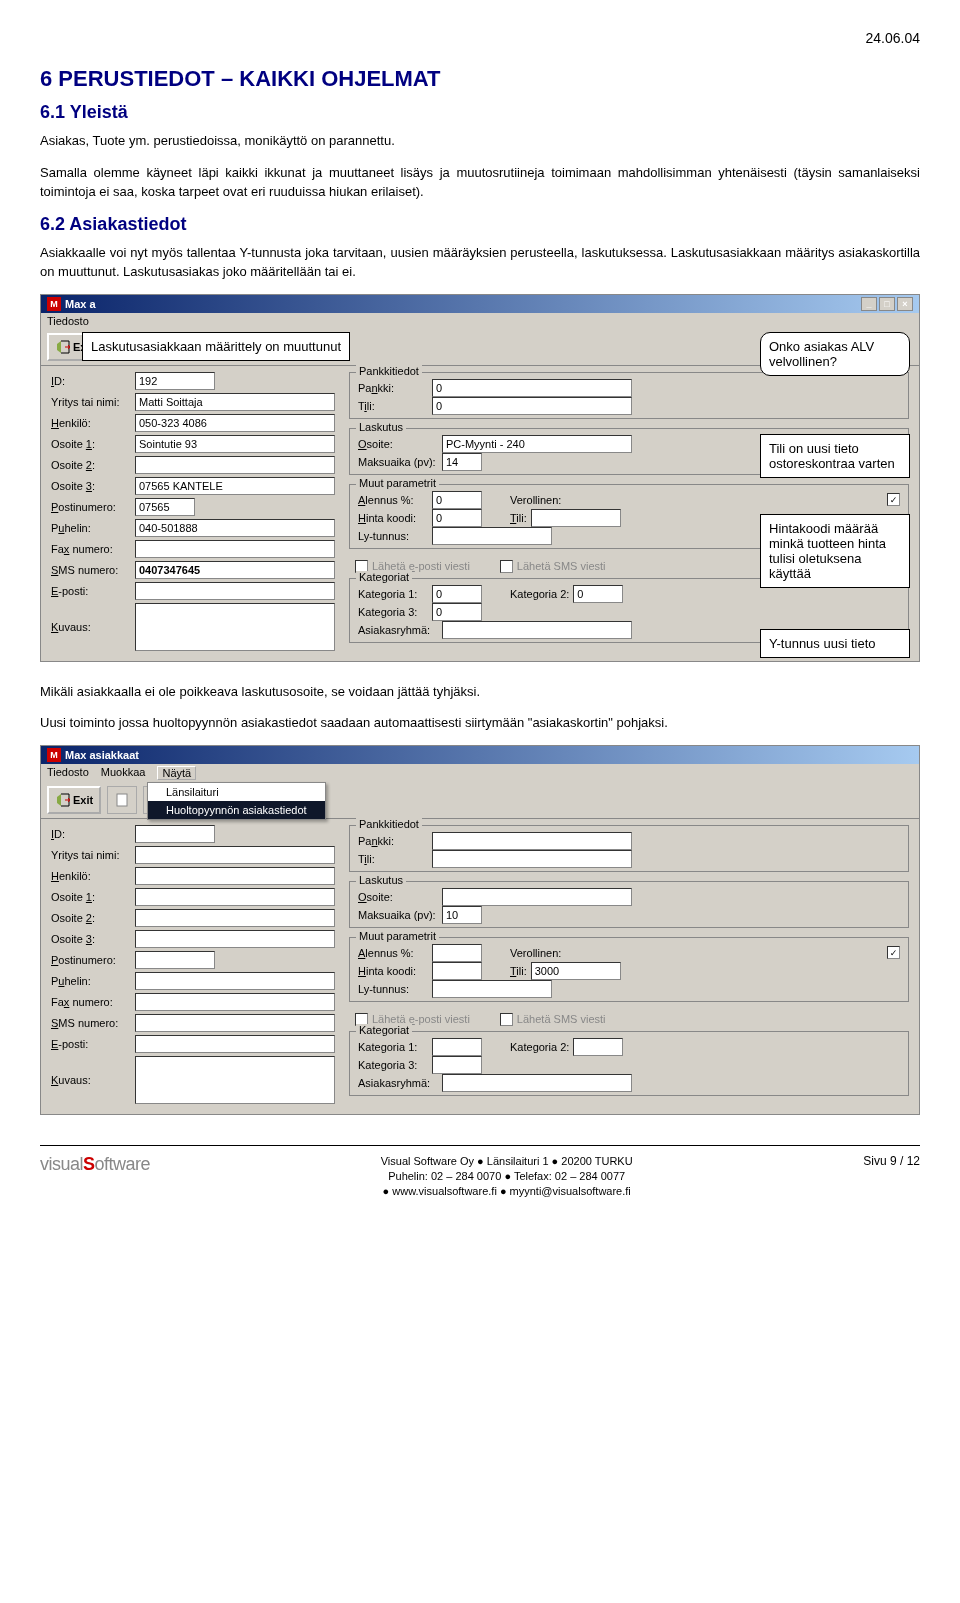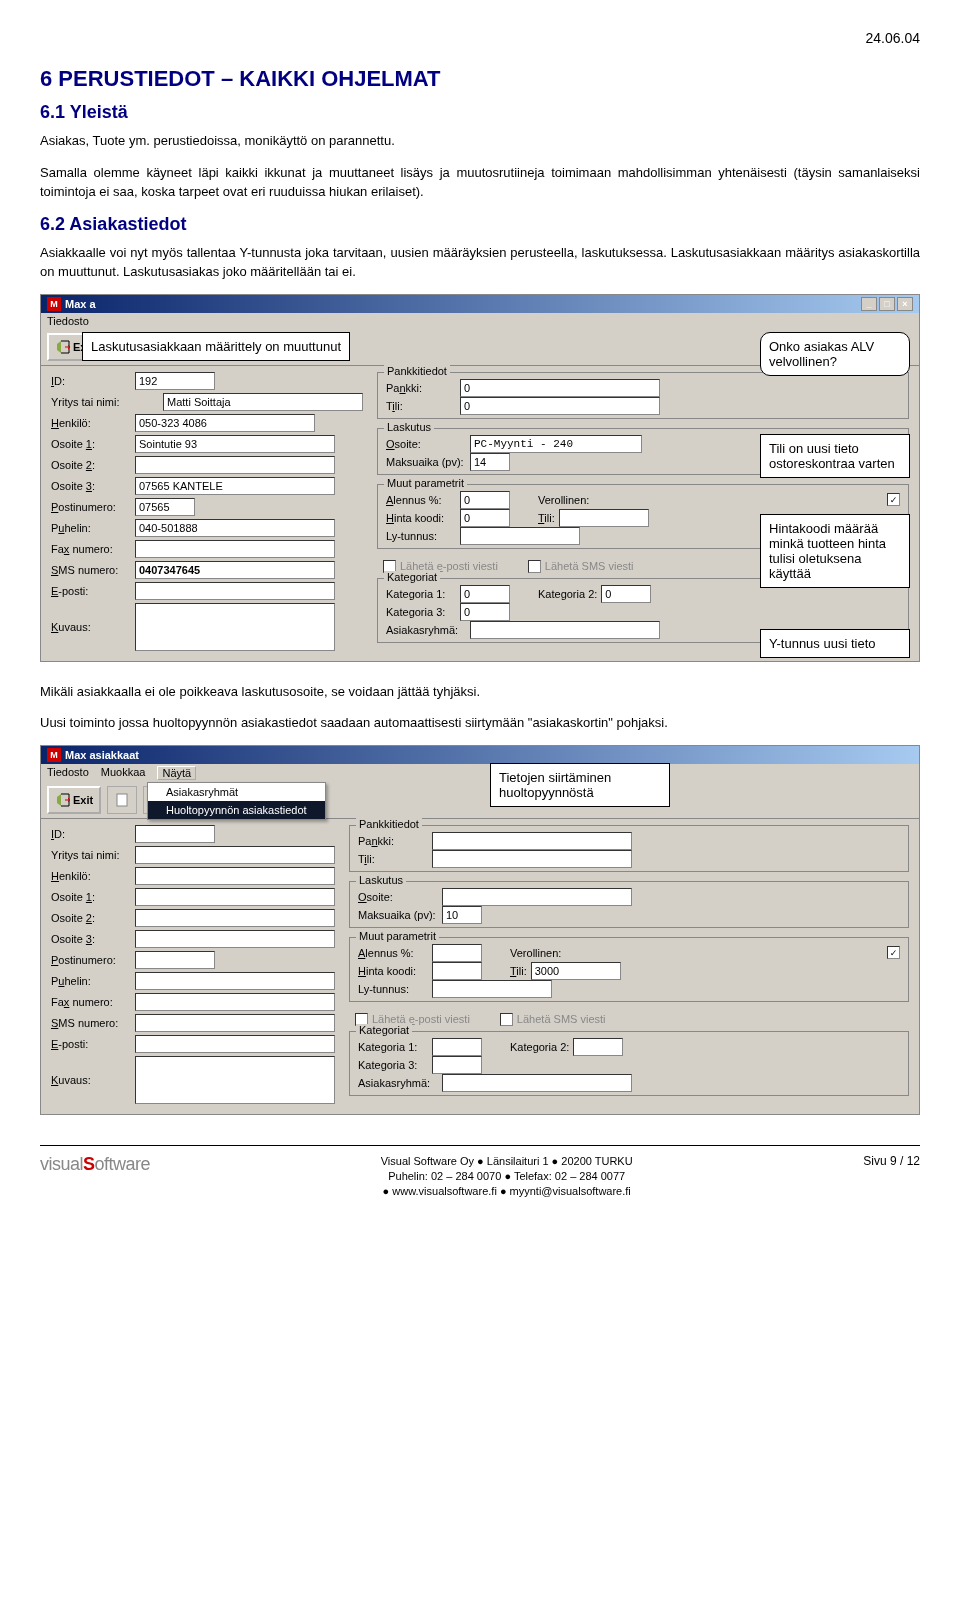--- a/index.html
+++ b/index.html
@@ -83,25 +83,25 @@
       </span>
     </div>
     <div class="form">
       <div class="col">
         <div class="row">
             <span class="lbl"><u>I</u>D:</span>
             <input class="inp" style="width: 80px;" value="192">
           </div>
         <div class="row">
             <span class="lbl">Yritys tai nimi:</span>
-            <input class="inp" style="width: 200px; margin-left: 28px;" value="Matti Soittaja">
+            <input class="inp" style="width: 200px;" value="Matti Soittaja">
           </div>
         <div class="row">
             <span class="lbl"><u>H</u>enkilö:</span>
-            <input class="inp" style="width: 180px;" value="050-323 4086">
+            <input class="inp" style="width: 200px;" value="050-323 4086">
           </div>
         <div class="row">
             <span class="lbl">Osoite <u>1</u>:</span>
             <input class="inp" style="width: 200px;" value="Sointutie 93">
           </div>
         <div class="row">
             <span class="lbl">Osoite <u>2</u>:</span>
             <input class="inp" style="width: 200px;">
           </div>
         <div class="row">
@@ -142,21 +142,21 @@
             </div>
           <div class="row">
               <span class="lbl" style="width:70px">T<u>i</u>li:</span>
               <input class="inp" style="width: 200px;" value="0">
             </div>
         </div>
         <div class="fieldset">
           <span class="legend">Laskutus</span>
           <div class="row">
               <span class="lbl" style="width:80px"><u>O</u>soite:</span>
-              <input class="inp" style="width: 172px; font-family: Liberation Mono, monospace;" value="PC-Myynti - 240">
+              <input class="inp" style="width: 190px;" value="PC-Myynti - 240">
             </div>
           <div class="row">
               <span class="lbl" style="width:80px">Maksuaika (pv):</span>
               <input class="inp" style="width: 40px;" value="14">
             </div>
         </div>
         <div class="fieldset">
           <span class="legend">Muut parametrit</span>
           <div class="row">
             <span class="lbl" style="width:70px"><u>A</u>lennus %:</span>
@@ -208,33 +208,32 @@
         </div>
       </div>
     </div>
   </div>
 </div>
 
 <p class="italic">Mikäli asiakkaalla ei ole poikkeava laskutusosoite, se voidaan jättää tyhjäksi.</p>
 <p>Uusi toiminto jossa huoltopyynnön asiakastiedot saadaan automaattisesti siirtymään "asiakaskortin" pohjaksi.</p>
 
 <div class="win2-wrap">
-  <div class="callout" style="top:18px; left:450px; width:180px;">Tietojen siirtäminen huoltopyynnöstä</div>
 
   <div class="win">
     <div class="titlebar">
       <span class="m-icon">M</span>
       <span>Max asiakkaat</span>
     </div>
     <div class="menubar" style="position:relative;">
       <span class="menuitem">Tiedosto</span>
       <span class="menuitem">Muokkaa</span>
       <span class="menuitem" style="background:#d4d0c8; border:1px outset #fff; padding:0 4px;">Näytä</span>
       <div class="dropdown" style="top:18px; left:106px;">
-        <div>Asiakasryhmät</div>
+        <div>Länsilaituri</div>
         <div style="background:#0f172a; color:#fff;">Huoltopyynnön asiakastiedot</div>
       </div>
     </div>
     <div class="toolbar">
       <span class="exitbtn">
         <svg viewBox="0 0 16 16">
             <path d="M6 2v12l-4-3V5z" fill="#8a4"></path>
             <path d="M6 2h8v12H6" fill="none" stroke="#000"></path>
             <path d="M10 8h5m-2-2 2 2-2 2" fill="none" stroke="#c00"></path>
           </svg>

